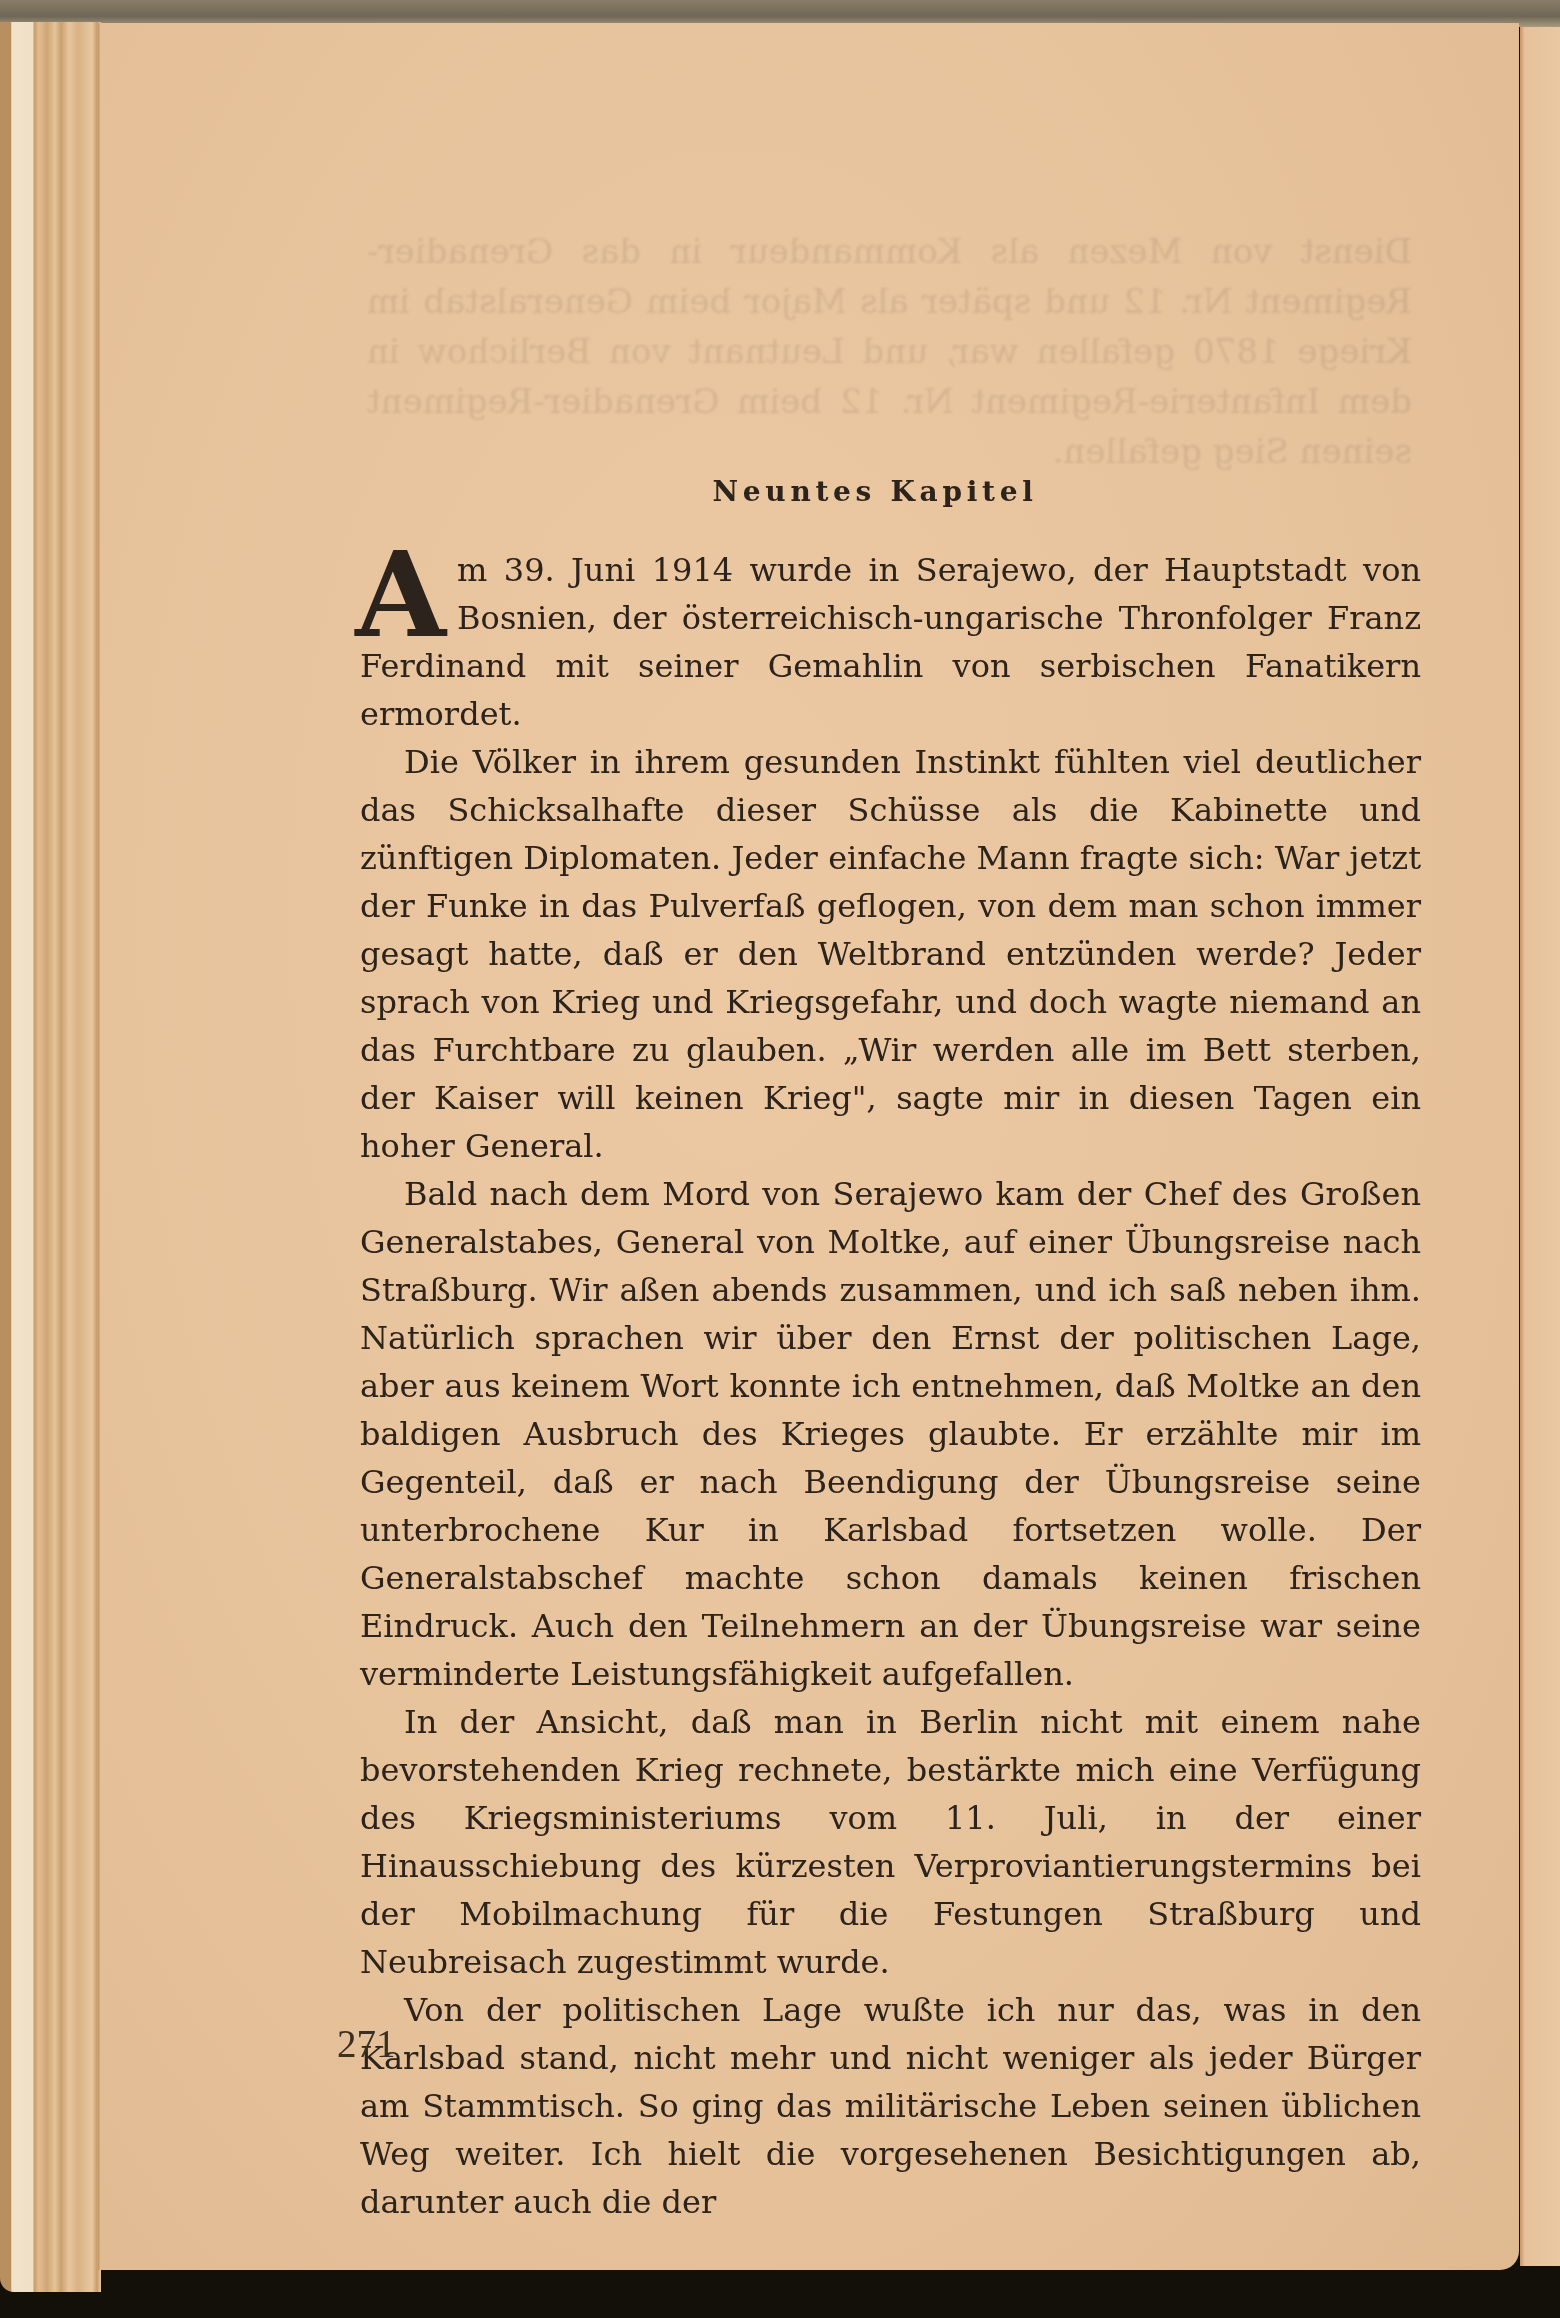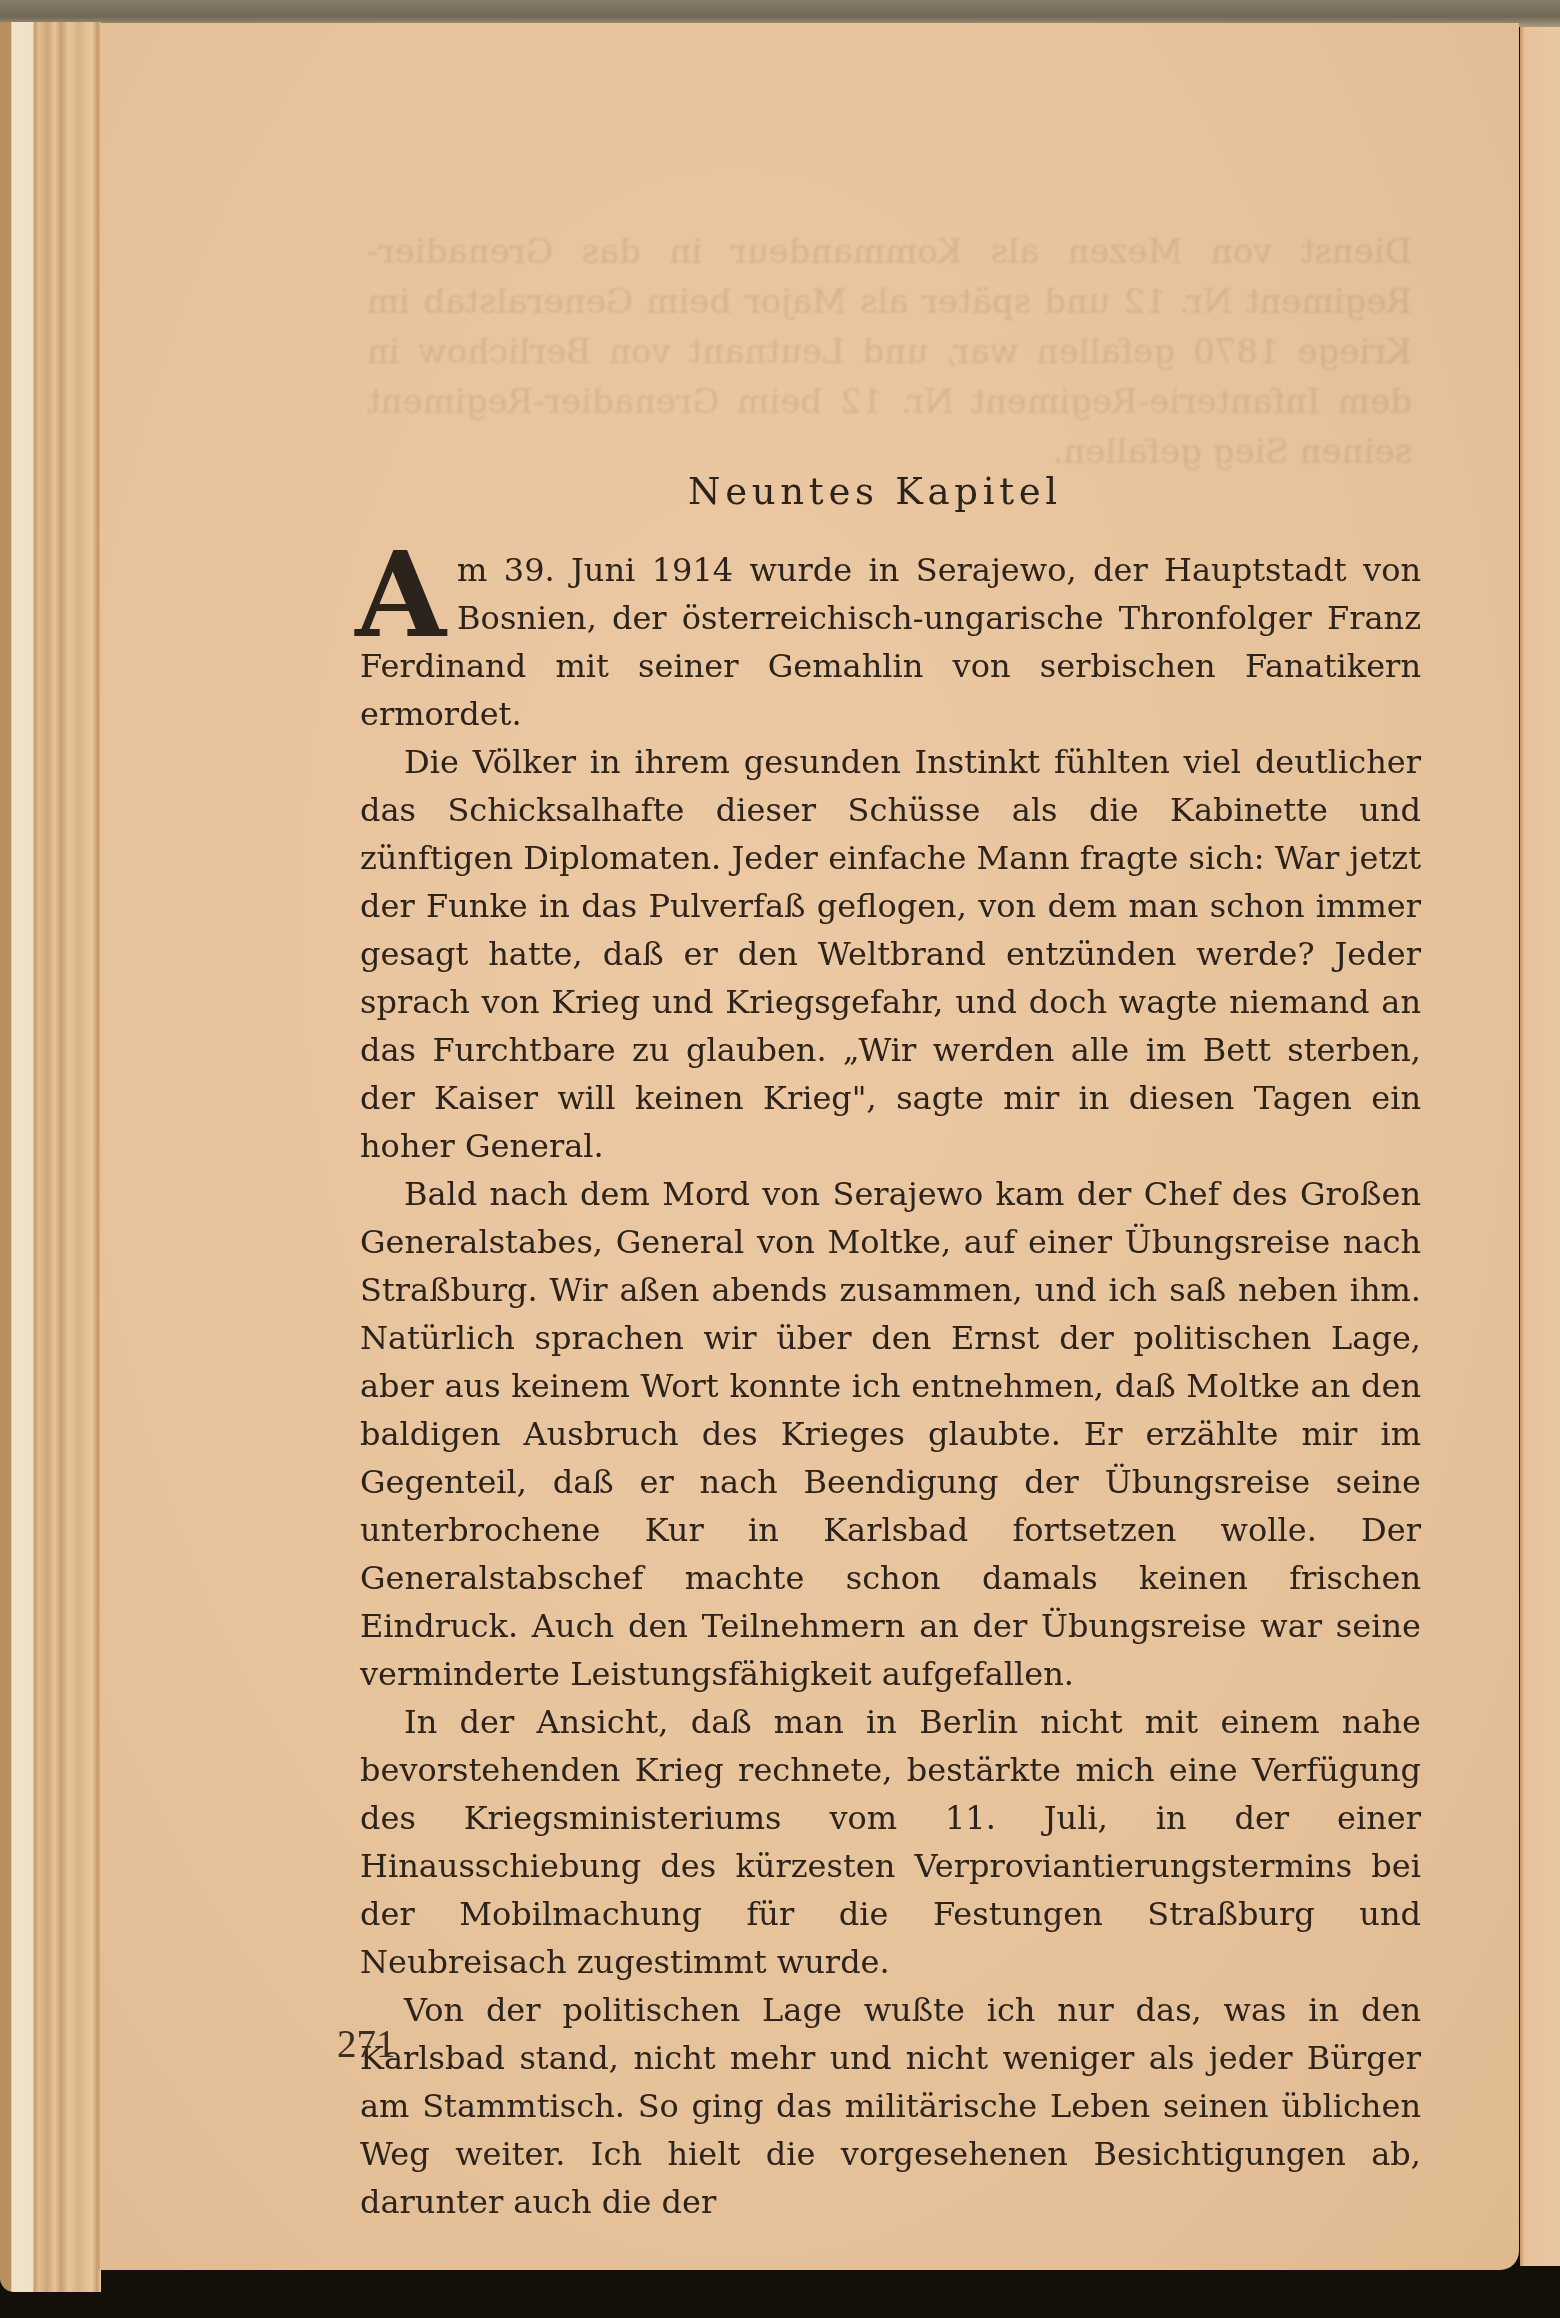--- a/index.html
+++ b/index.html
@@ -41,21 +41,21 @@
     font-family: "DejaVu Serif", serif; font-size: 34px; line-height: 50px;
     text-align: justify; filter: blur(0.9px);
     transform: scaleX(-1);
   }
   .textblock {
     position: absolute; left: 360px; top: 468px; width: 1061px;
     color: #2b231c;
     font-family: "DejaVu Serif", serif;
   }
   .chapter-title {
-    text-align: center; font-size: 37px; letter-spacing: 4.7px; font-weight: normal;
+    text-align: center; font-size: 28px; letter-spacing: 4.7px; font-weight: bold;
     margin: 0 0 31px 0; height: 47px; line-height: 47px;
     padding-right: 31px;
   }
   .para {
     font-size: 32px; line-height: 48px; margin: 0; text-align: justify;
     text-align-last: left;
   }
   .para.indent { text-indent: 44px; }
   .para.first { position: relative; }
   .dropcap {

